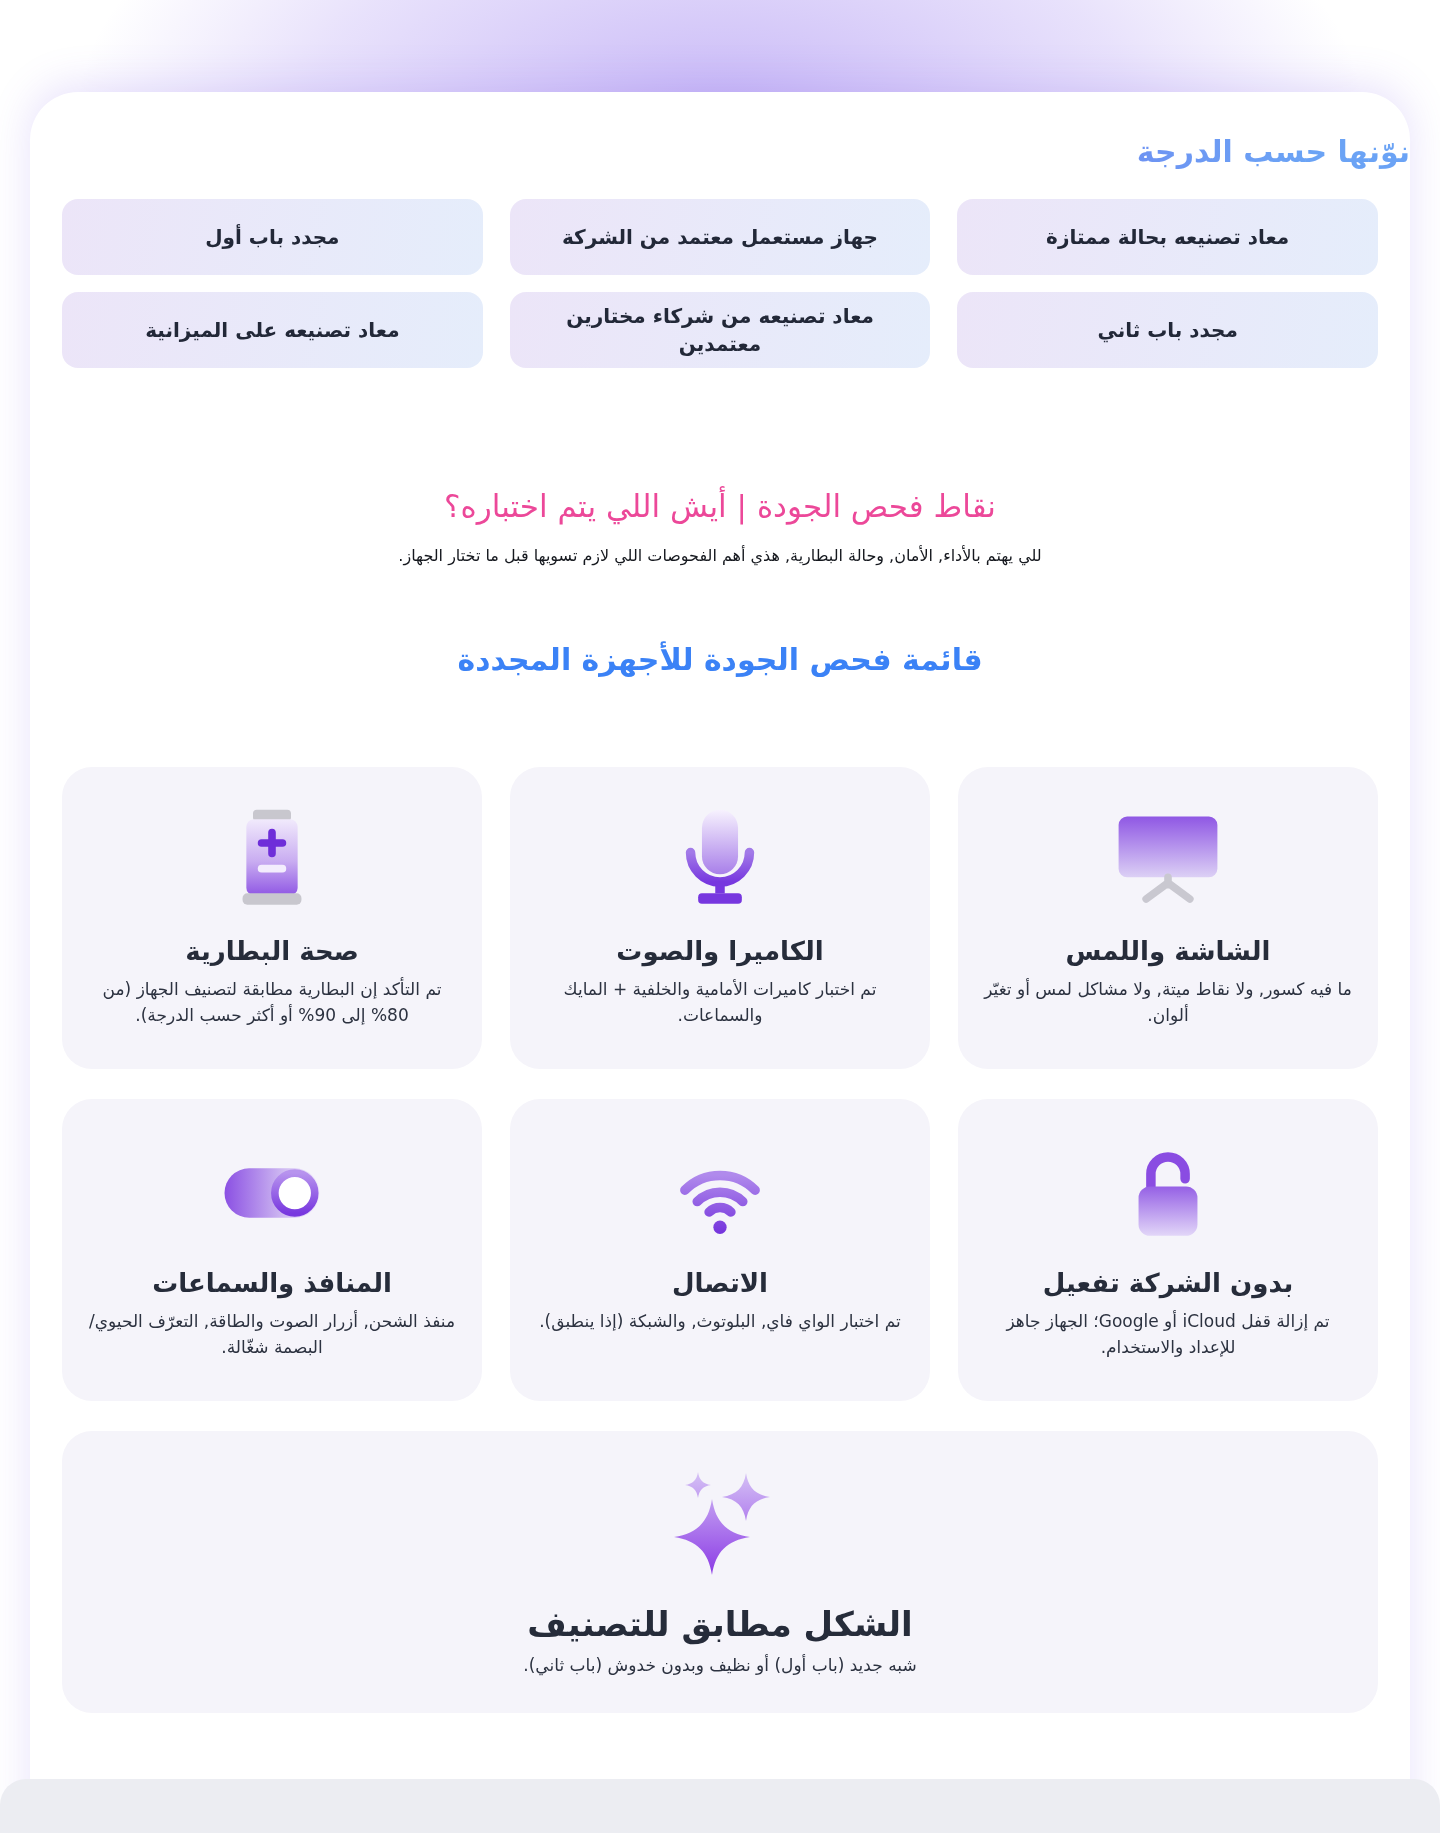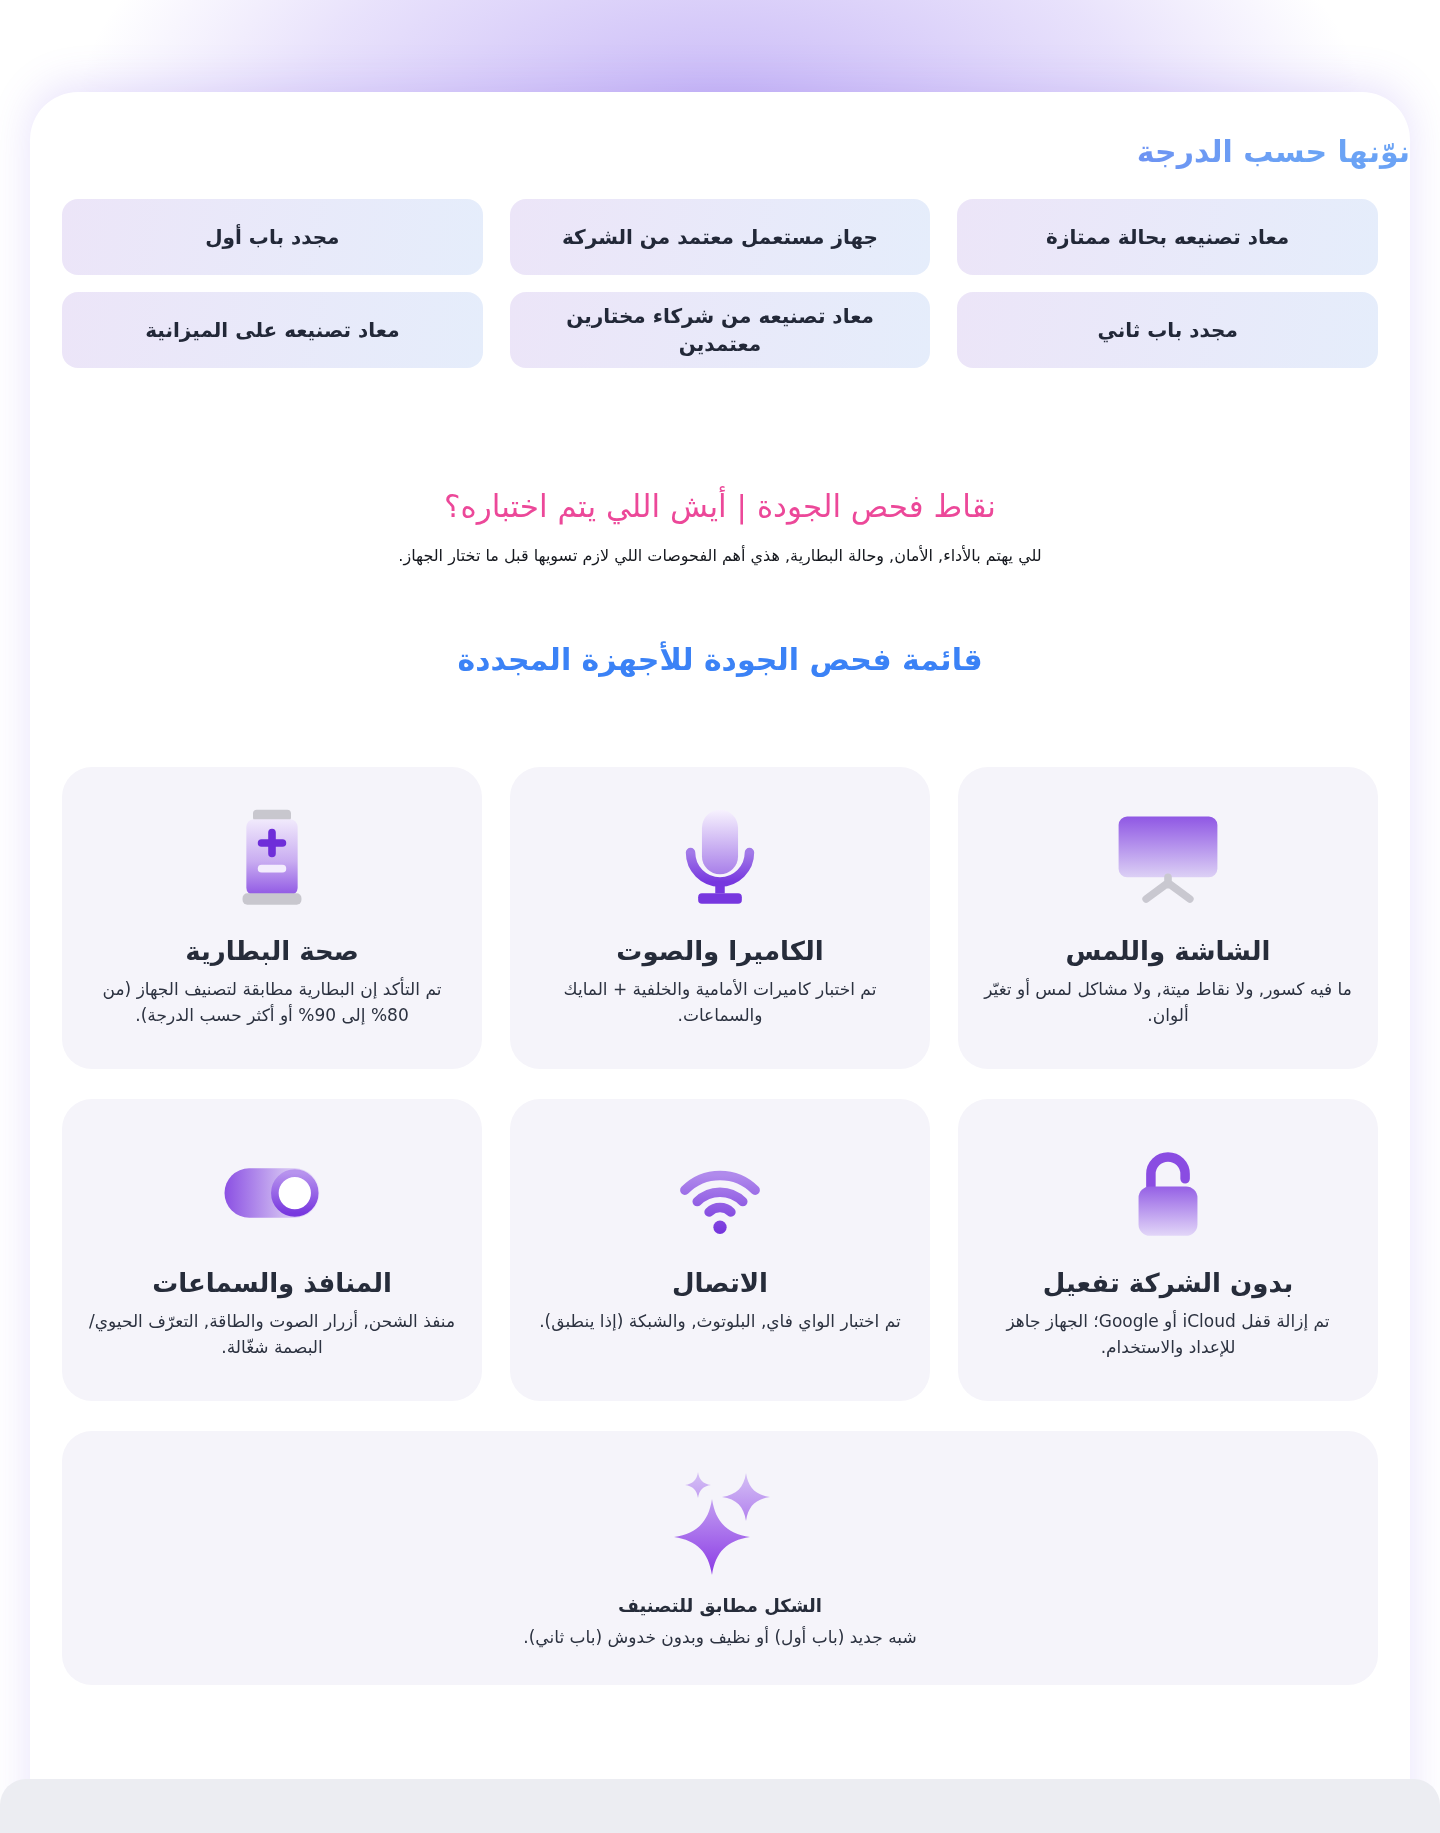--- a/index.html
+++ b/index.html
@@ -78,21 +78,21 @@
   .card-title { margin-top:12px; font-size:26px; font-weight:700; color:#262c3a; line-height:1.25; }
   .card-desc { margin-top:10px; font-size:17px; color:#2c3240; line-height:1.5; }
   .wide-card {
     margin:30px 32px 0;
     background:#f5f4fa;
     border-radius:30px;
     padding:26px 26px 34px;
     text-align:center;
   }
   .wide-card .card-icon { height:124px; }
-  .wide-card .card-title { margin-top:14px; font-size:18px; }
+  .wide-card .card-title { margin-top:22px; font-size:34px; }
   .wide-card .card-desc { margin-top:8px; }
   .bottom-band {
     position:absolute; left:0; right:0; bottom:0; height:54px;
     background:#ecedf2;
     border-radius:26px 26px 0 0;
   }
 </style>
 </head>
 <body>
 

